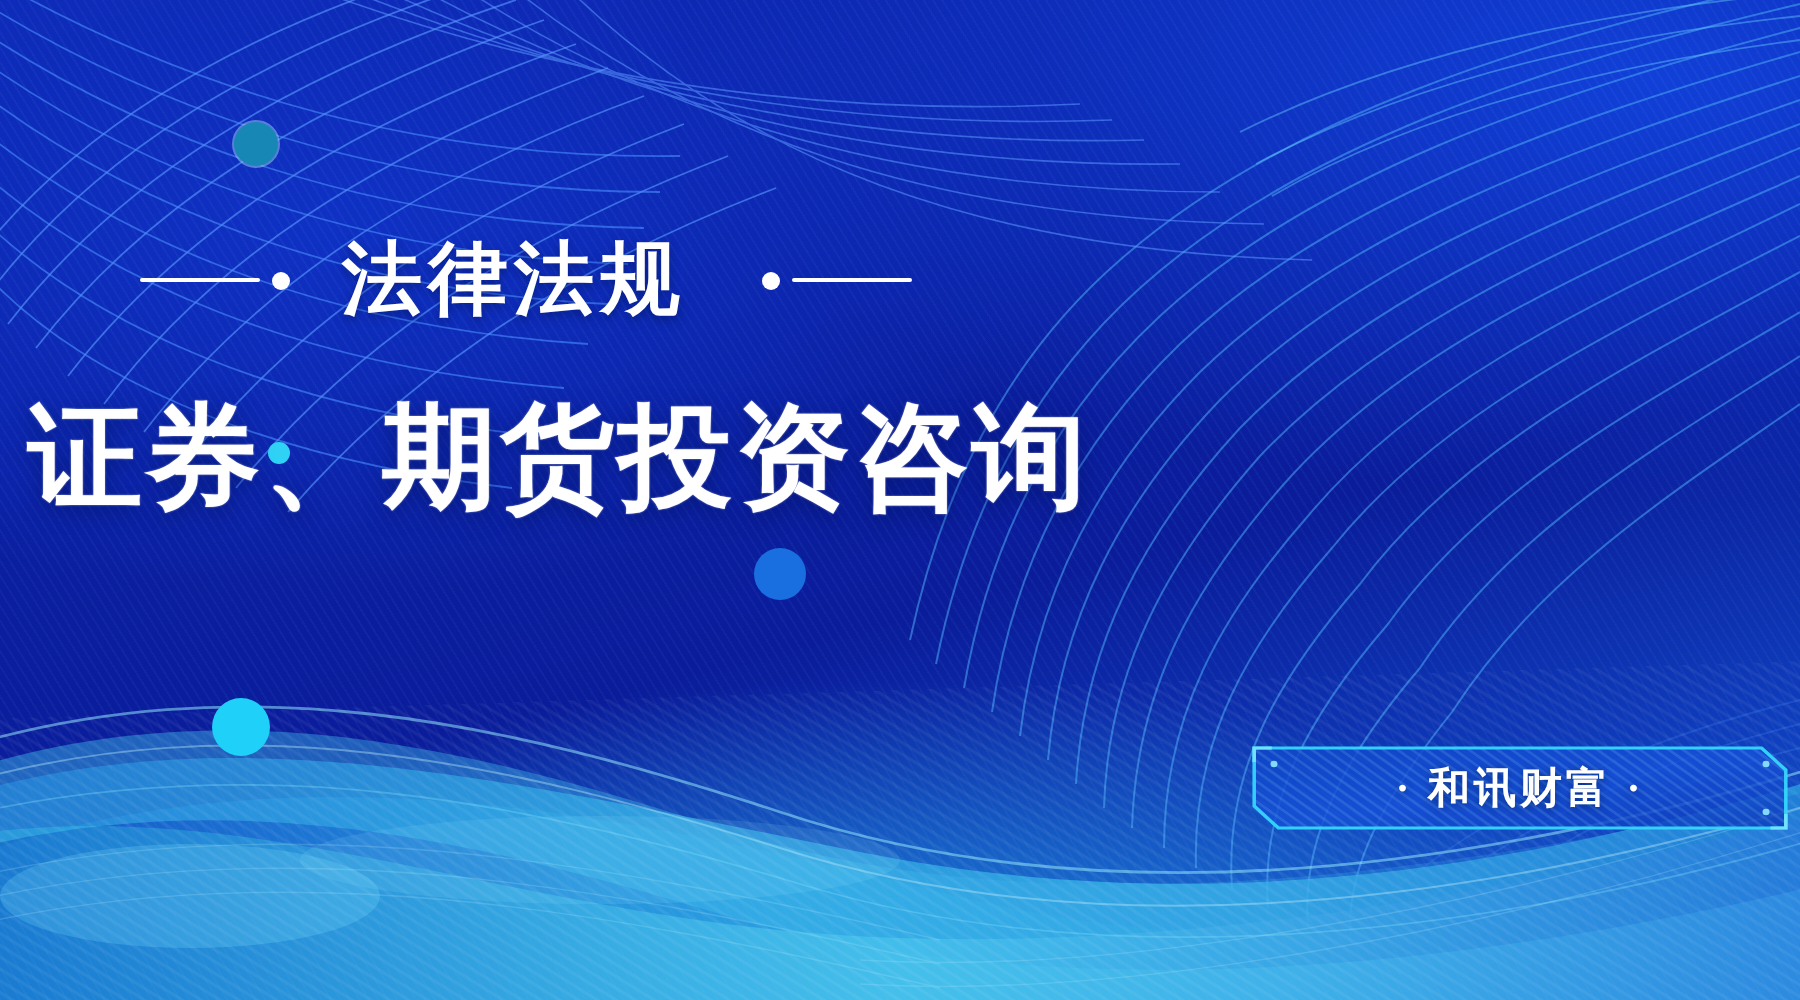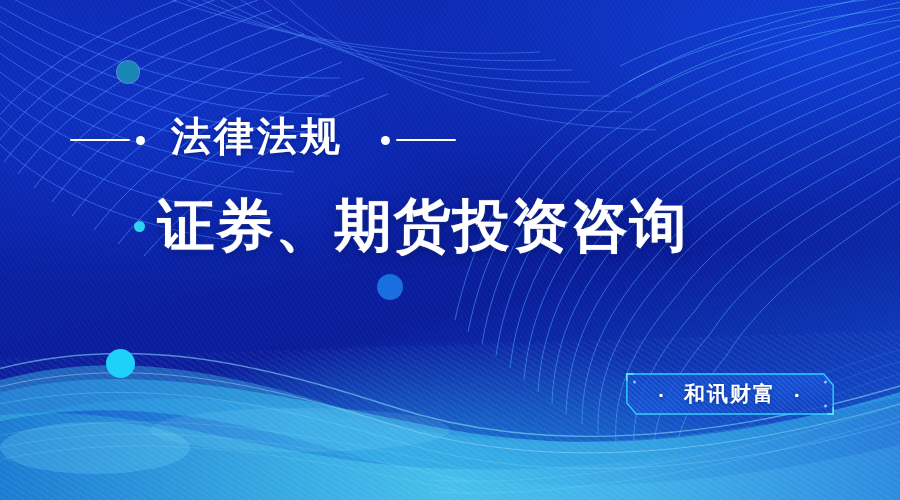--- a/index.html
+++ b/index.html
@@ -8,21 +8,21 @@
     padding: 0;
     background: #222;
   }
   * { box-sizing: border-box; }
 
   #banner {
     position: relative;
     width: 900px;
     height: 500px;
     overflow: hidden;
-    font-family: Liberation Mono, monospace;
+    font-family: Liberation Serif, serif;
     background: #737373;
   }
 
   
   .layer {
     position: absolute;
     inset: 0;
     width: 100%;
     height: 100%;
     pointer-events: none;
@@ -99,40 +99,40 @@
     line-height: 1;
     text-shadow: 0 2px 5px rgba(0,20,90,.5);
     white-space: nowrap;
   }
 
   
   .headline {
     position: absolute;
     left: 0; top: 196px;
     width: 832px;
-    text-align: center;
+    text-align: left;
     color: #ffffff;
     font-weight: bold;
     font-size: 57px;
     line-height: 68px;
     letter-spacing: 2px;
     text-shadow:
       0 0 1px rgba(255,255,255,.6),
       0 3px 10px rgba(3,18,92,.55);
     white-space: nowrap;
   }
   .headline .ln { display: block; }
   .headline .ln1 { padding-left: 14px; }
   .headline .ln2 { padding-left: 4px; }
 
   
   .badge {
     position: absolute;
     left: 626px; top: 373px;
-    width: 208px;
+    width: 268px;
     height: 42px;
   }
   .badge svg { position:absolute; inset:0; width:100%; height:100%; }
   .badge .badge-text {
     position: absolute;
     inset: 0;
     display: flex;
     align-items: center;
     justify-content: center;
     color: #ffffff;

